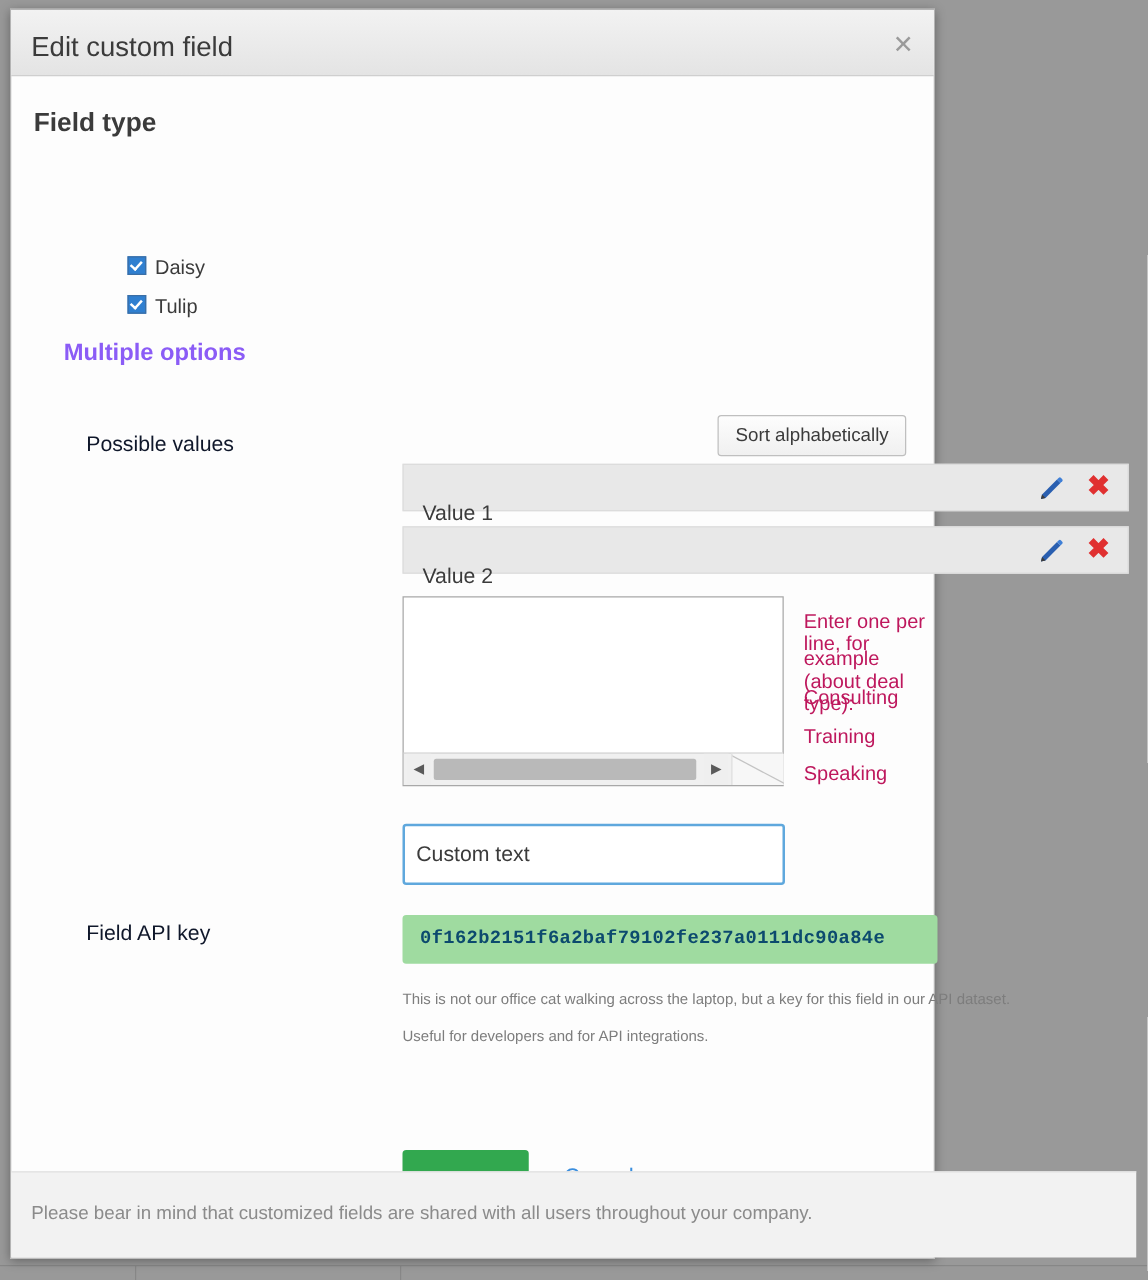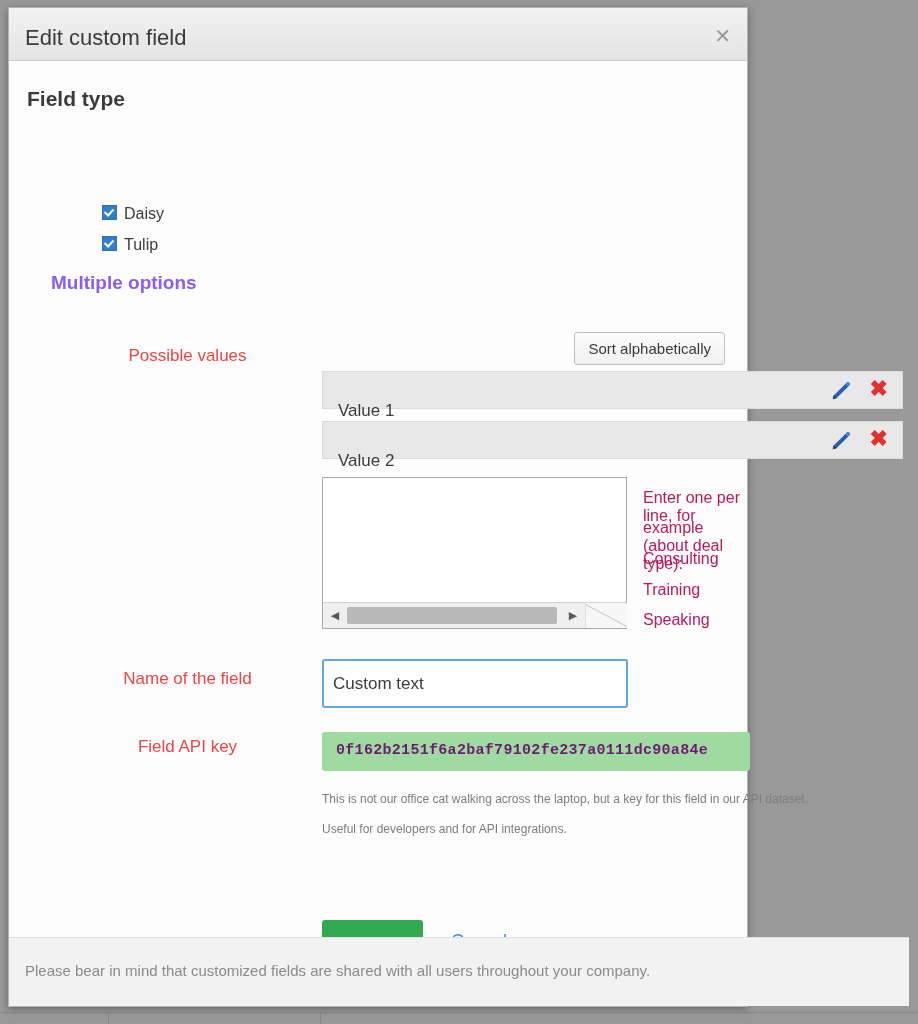--- a/index.html
+++ b/index.html
@@ -125,23 +125,23 @@
     position: absolute;
     left: 42px;
     top: 211px;
     font-size: 19px;
     font-weight: bold;
     color: #8b5cf6;
   }
 
   .label-right {
     position: absolute;
-    text-align: center;
+    text-align: left;
     font-size: 17px;
-    color: #ef4444;
+    color: #0f172a;
   }
 
   .sort-btn {
     position: absolute;
     right: 22px;
     top: 271px;
     padding: 7px 13px;
     background: linear-gradient(to bottom, #fdfdfd 0%, #f0f0f0 100%);
     border: 1px solid #bfbfbf;
     border-radius: 3px;
@@ -282,21 +282,21 @@
     left: 313px;
     top: 671px;
     width: 428px;
     height: 39px;
     background: #9fdba0;
     border-radius: 3px;
     box-sizing: border-box;
     font-family: "Liberation Mono", monospace;
     font-size: 15px;
     font-weight: bold;
-    color: #701a75;
+    color: #0c4a6e;
     padding: 10px 0 0 14px;
     letter-spacing: 0.3px;
     cursor: text;
   }
 
   .api-desc {
     position: absolute;
     left: 313px;
     top: 723px;
     width: 520px;
@@ -409,21 +409,20 @@
         <div class="ta-grip"></div>
       </div>
     </div>
 
     <div class="hint-text" style="top:428px;">Enter one per line, for</div>
     <div class="hint-text" style="top:458px;">example (about deal type):</div>
     <div class="hint-text" style="top:489px;">Consulting</div>
     <div class="hint-text" style="top:520px;">Training</div>
     <div class="hint-text" style="top:550px;">Speaking</div>
 
-    <div class="label-right" style="left:60px; top:608px; width:237px;">Name of the field</div>
     <input class="name-input" value="Custom text" style="">
 
     <div class="label-right" style="left:60px; top:676px; width:237px;">Field API key</div>
     <div class="api-key">0f162b2151f6a2baf79102fe237a0111dc90a84e</div>
 
     <div class="api-desc">This is not our office cat walking across the laptop, but a key for this field in our API dataset. Useful for developers and for API integrations.</div>
 
     <button class="save-btn">Save</button>
     <div class="cancel-link">Cancel</div>
   </div>

